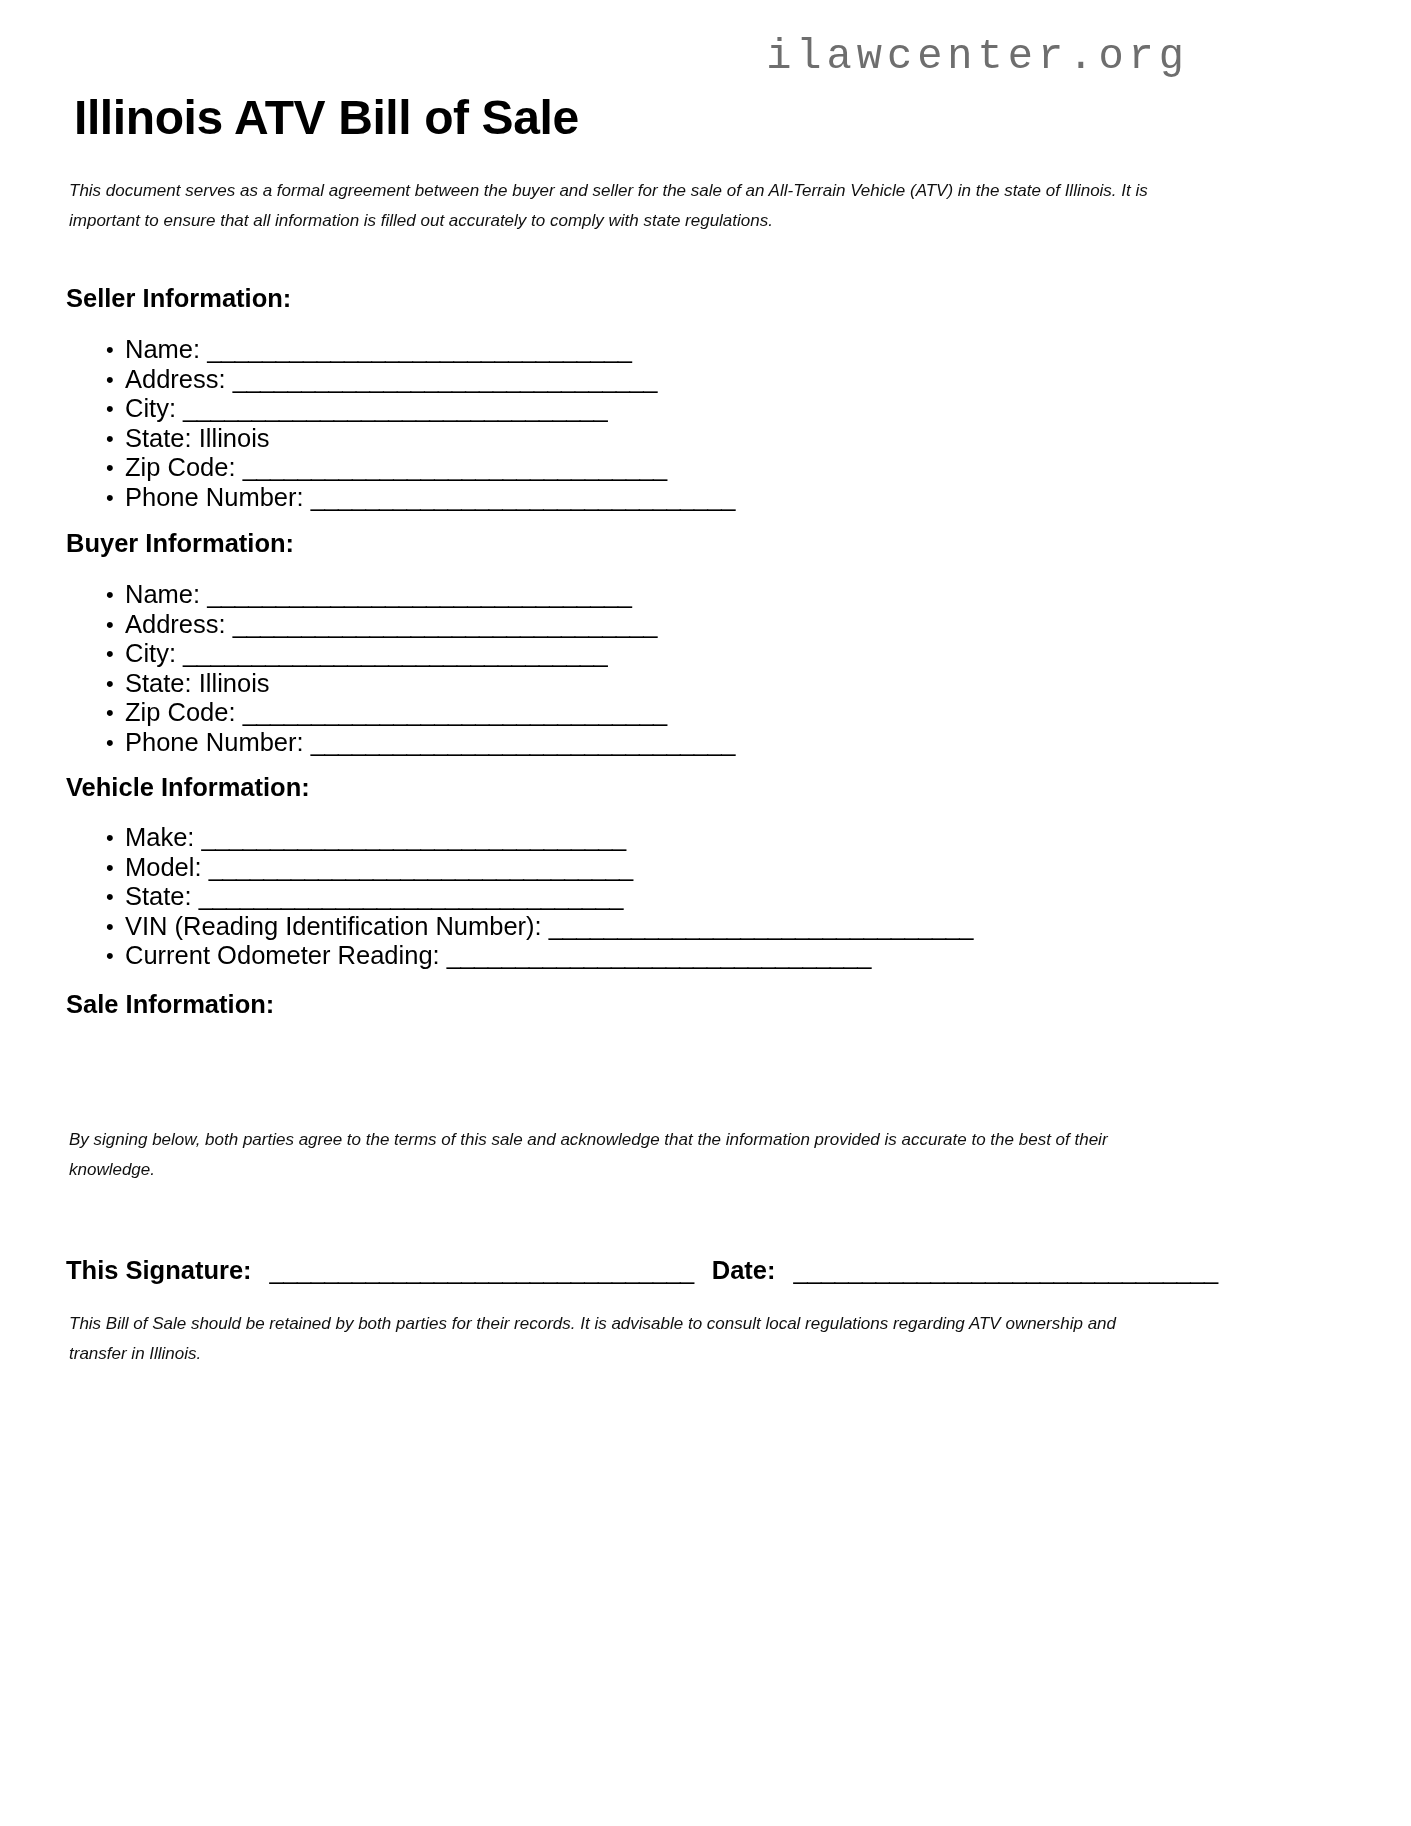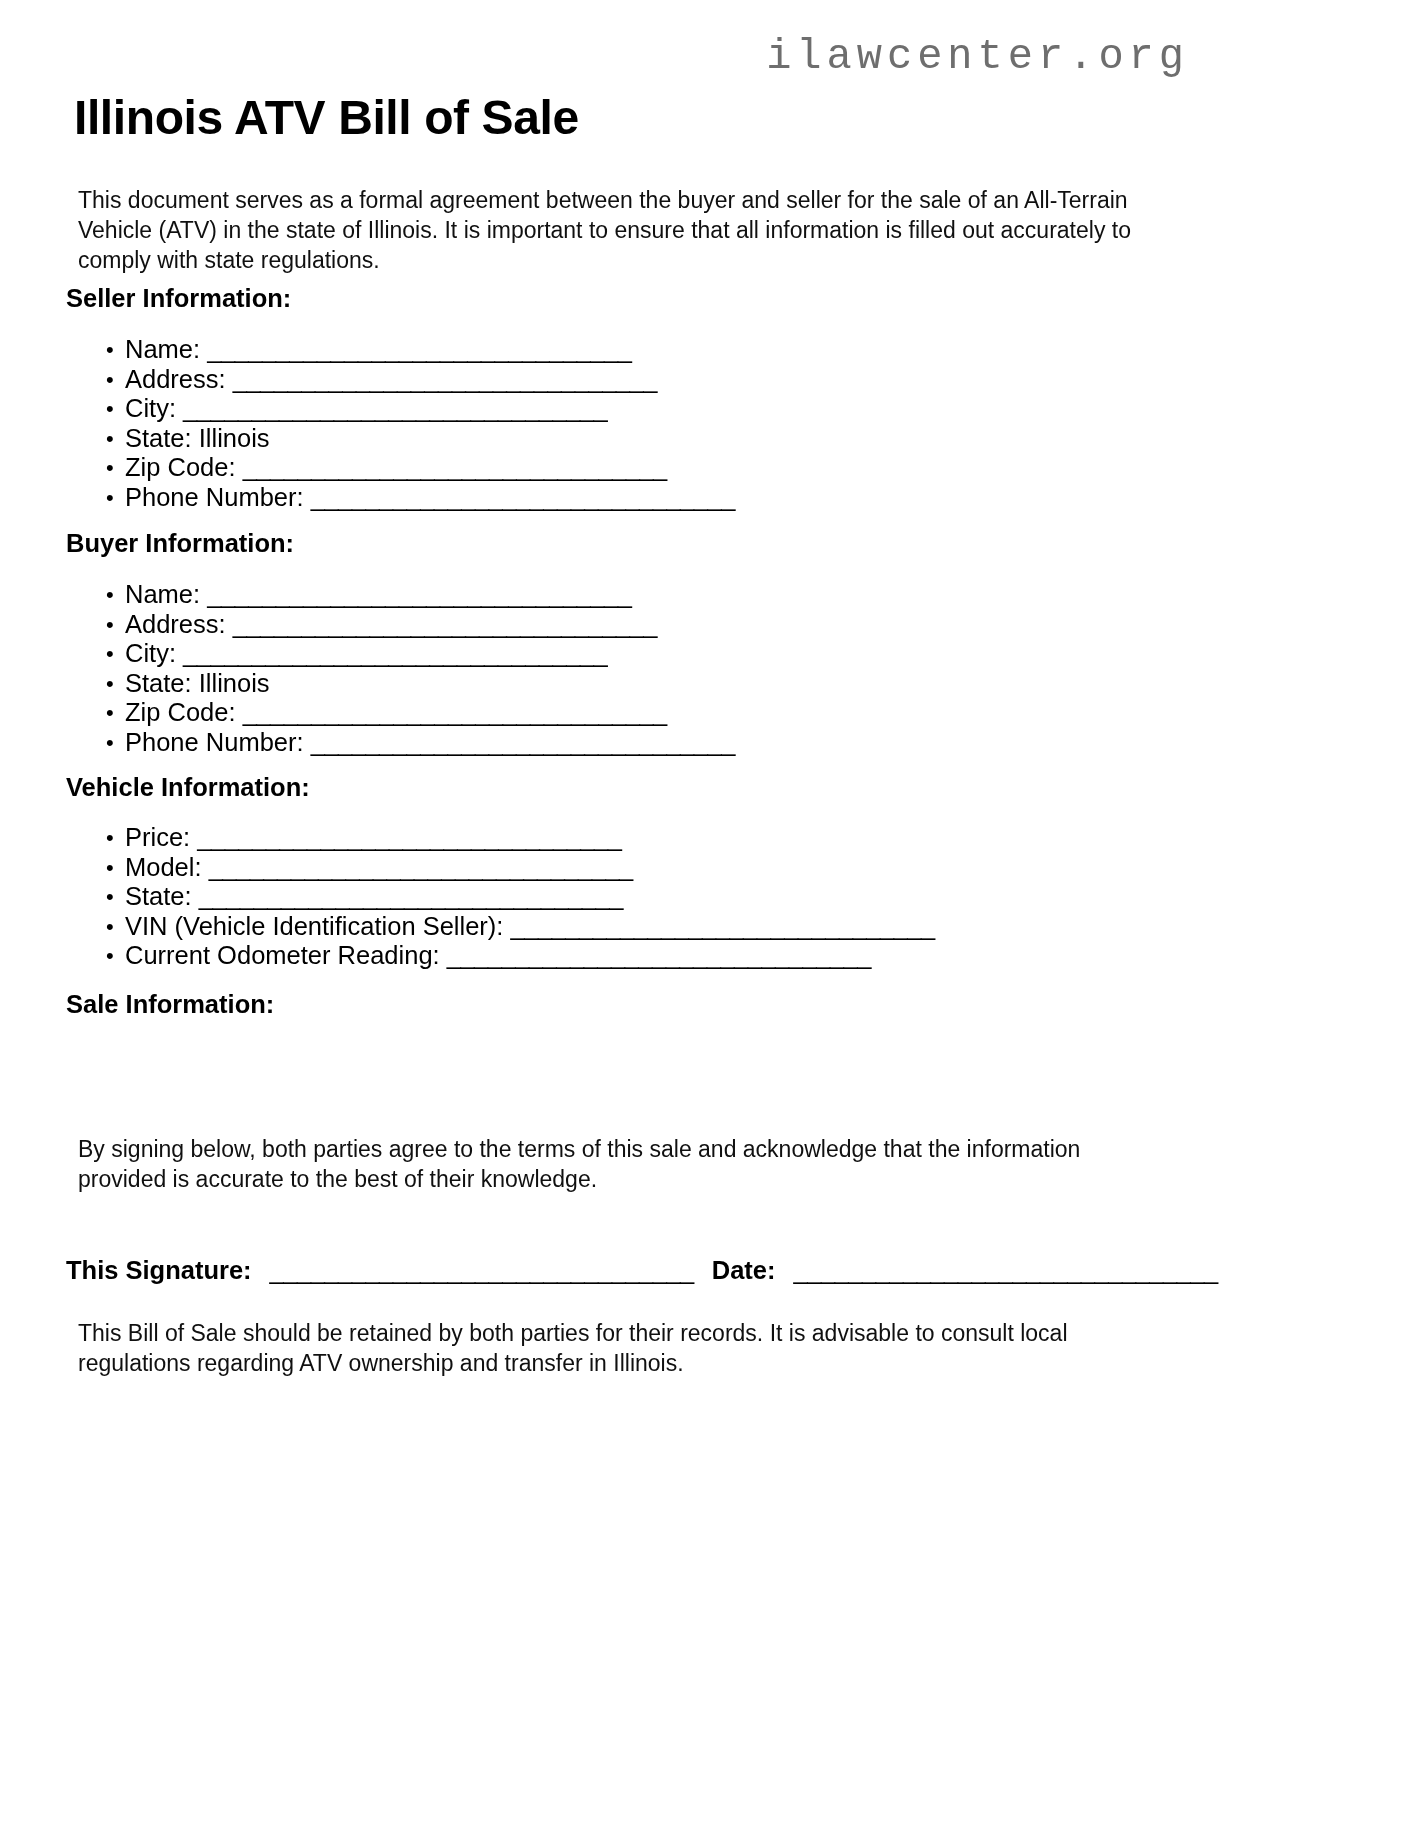--- a/index.html
+++ b/index.html
@@ -44,24 +44,25 @@
     font-size: 48px;
     font-weight: bold;
     letter-spacing: -0.4px;
     line-height: 1.1;
     margin: 8px;
     white-space: nowrap;
   }
 
   
   .para {
-    font-size: 23px;
+    font-size: 17px;
     line-height: 30px;
-    margin: 12px;
+    margin: 3px;
     color: #101010;
+    font-style: italic;
   }
 
   .intro {
     position: absolute;
     left: 66px;
     top: 173px;
     width: 1085px;
   }
 
   
@@ -165,24 +166,24 @@
     <li><span>State:</span> <span>Illinois</span></li>
     <li><span>Zip Code:</span> <span class="blank">_______________________________</span></li>
     <li><span>Phone Number:</span> <span class="blank">_______________________________</span></li>
   </ul>
 
   <div class="blk" style="top:772px;">
     <div class="section-heading">Vehicle Information:</div>
   </div>
 
   <ul class="field-list blk" style="top:823px;">
-    <li><span>Price:</span> <span class="blank">_______________________________</span></li>
+    <li><span>Make:</span> <span class="blank">_______________________________</span></li>
     <li><span>Model:</span> <span class="blank">_______________________________</span></li>
     <li><span>State:</span> <span class="blank">_______________________________</span></li>
-    <li><span>VIN (Vehicle Identification Seller):</span> <span class="blank">_______________________________</span></li>
+    <li><span>VIN (Reading Identification Number):</span> <span class="blank">_______________________________</span></li>
     <li><span>Current Odometer Reading:</span> <span class="blank">_______________________________</span></li>
   </ul>
 
   <div class="blk" style="top:989px;">
     <div class="section-heading">Sale Information:</div>
   </div>
 
 
   <p class="para blk" style="top:1122px; width:1085px;">By signing below, both parties agree to the terms of this sale and acknowledge that the information provided is accurate to the best of their knowledge.</p>
 

